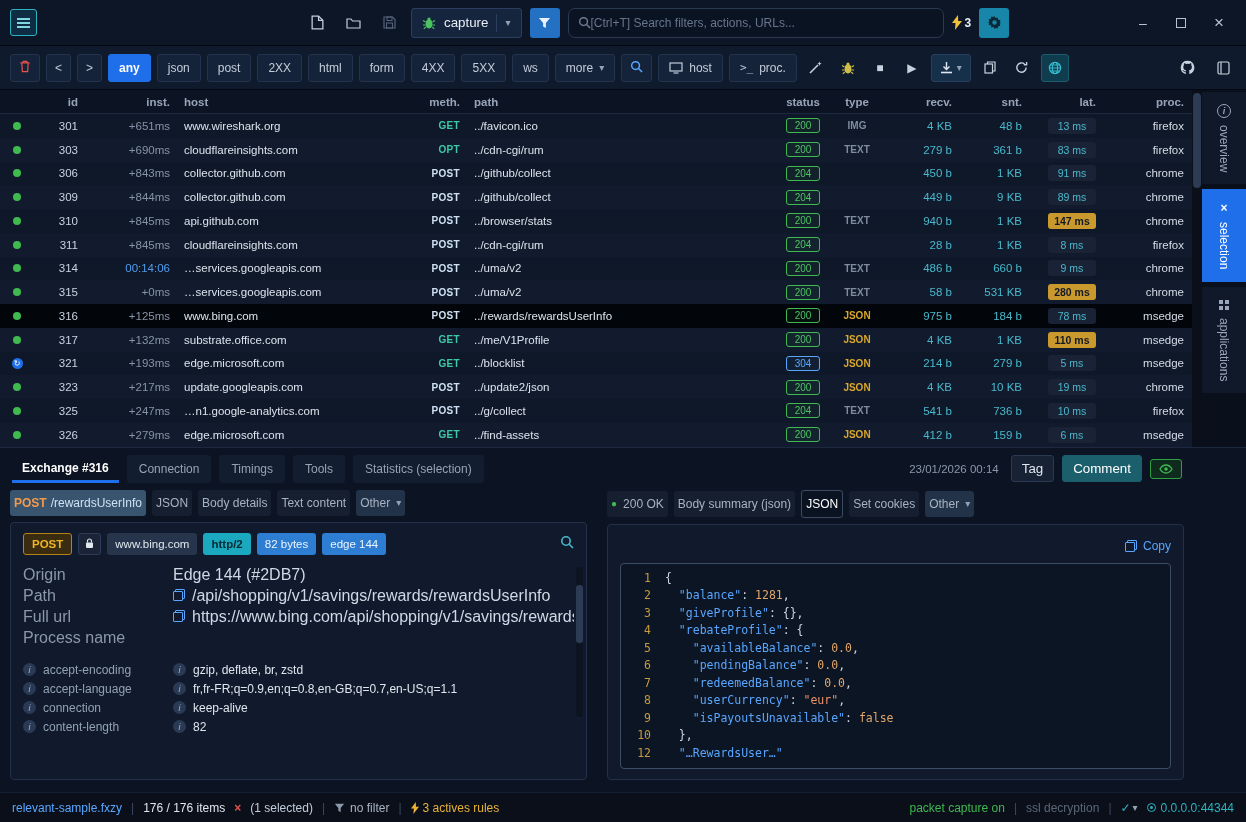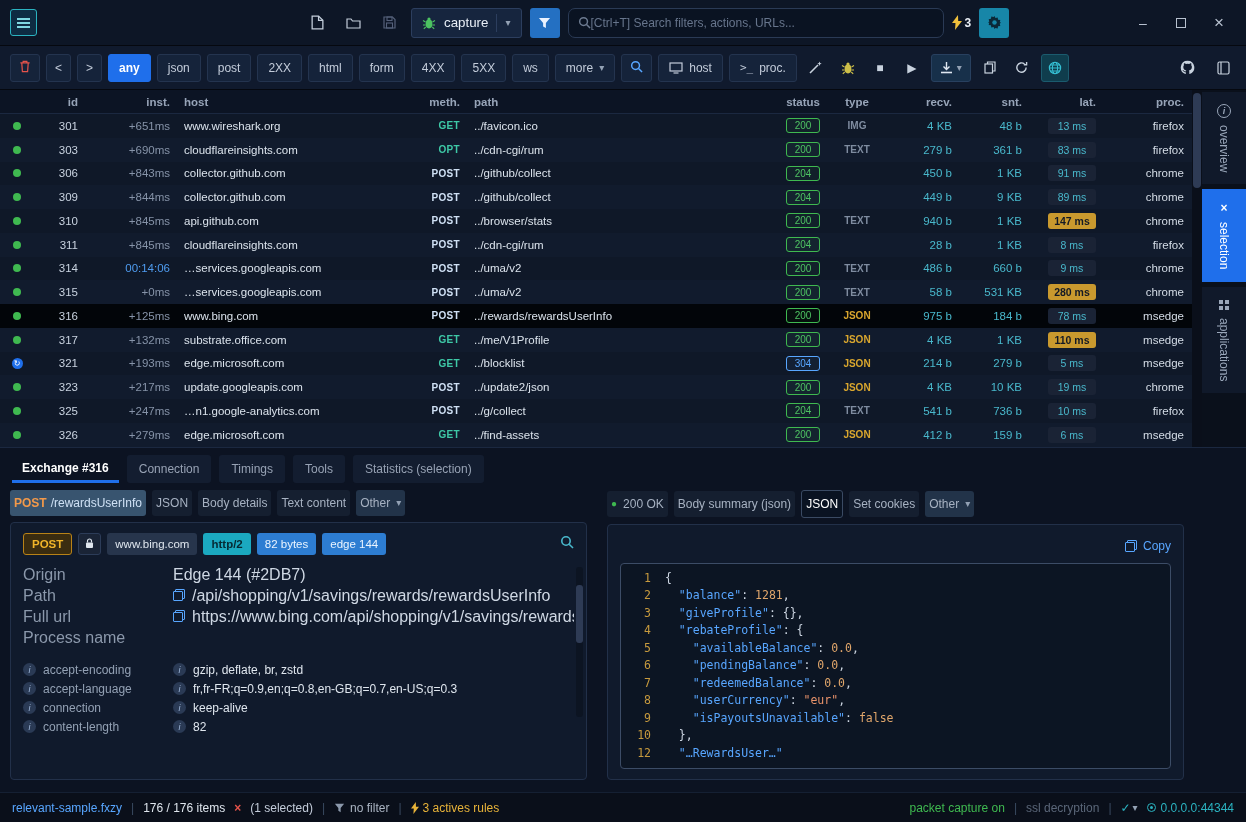--- a/index.html
+++ b/index.html
@@ -595,20 +595,31 @@
     </aside>
   </div>
 
   <section class="bottom">
     <div class="bottom-tabs">
       <div class="btab active">Exchange #316</div>
       <div class="btab">Connection</div>
       <div class="btab">Timings</div>
       <div class="btab">Tools</div>
       <div class="btab">Statistics (selection)</div>
+      <div class="bt-right">
+        <span class="timestamp">23/01/2026 00:14</span>
+        <button class="tag-btn">Tag</button>
+        <button class="comment-btn">Comment</button>
+        <button class="eye-btn">
+            <svg width="14" height="10" viewBox="0 0 14 10">
+              <path d="M1 5s2.4-4 6-4 6 4 6 4-2.4 4-6 4-6-4-6-4Z" fill="none" stroke="currentColor" stroke-width="1.3"></path>
+              <circle cx="7" cy="5" r="1.8" fill="currentColor"></circle>
+            </svg>
+          </button>
+      </div>
     </div>
 
     <div class="panes">
 
       <div class="pane">
         <div class="subtabs">
           <div class="stab req-active">
             <span><span class="meth-post">POST</span><span>/rewardsUserInfo</span></span>
           </div>
           <div class="stab">JSON</div>
@@ -662,21 +673,21 @@
               <div class="hdr-val">
                 <span class="info-ic">i</span>
                 <span>gzip, deflate, br, zstd</span>
               </div>
               <div class="hdr-name">
                 <span class="info-ic">i</span>
                 <span>accept-language</span>
               </div>
               <div class="hdr-val">
                 <span class="info-ic">i</span>
-                <span>fr,fr-FR;q=0.9,en;q=0.8,en-GB;q=0.7,en-US;q=0.3</span>
+                <span>fr,fr-FR;q=0.9,en;q=0.8,en-GB;q=0.7,en-US;q=1.1</span>
               </div>
               <div class="hdr-name">
                 <span class="info-ic">i</span>
                 <span>connection</span>
               </div>
               <div class="hdr-val">
                 <span class="info-ic">i</span>
                 <span>keep-alive</span>
               </div>
               <div class="hdr-name">

